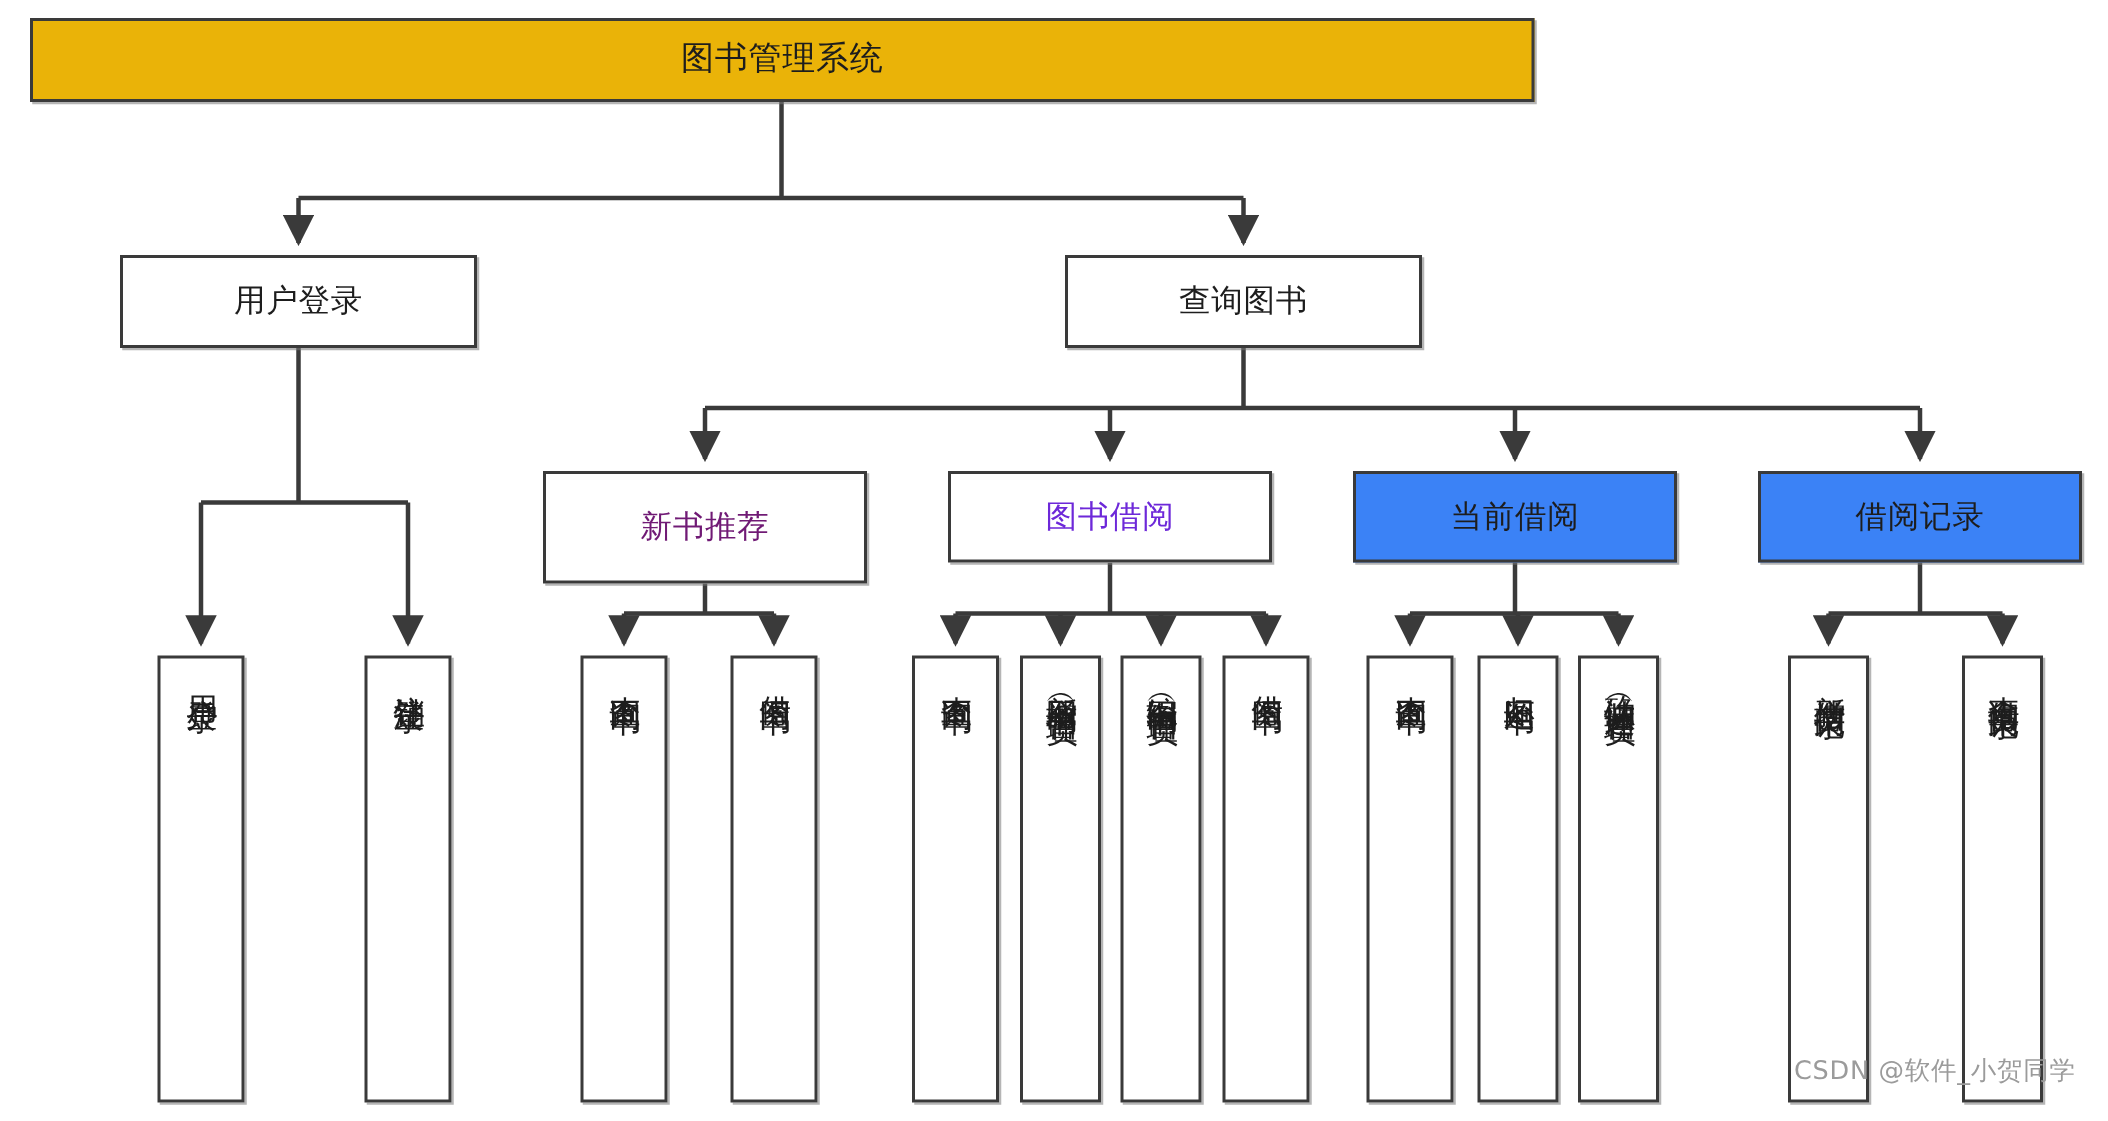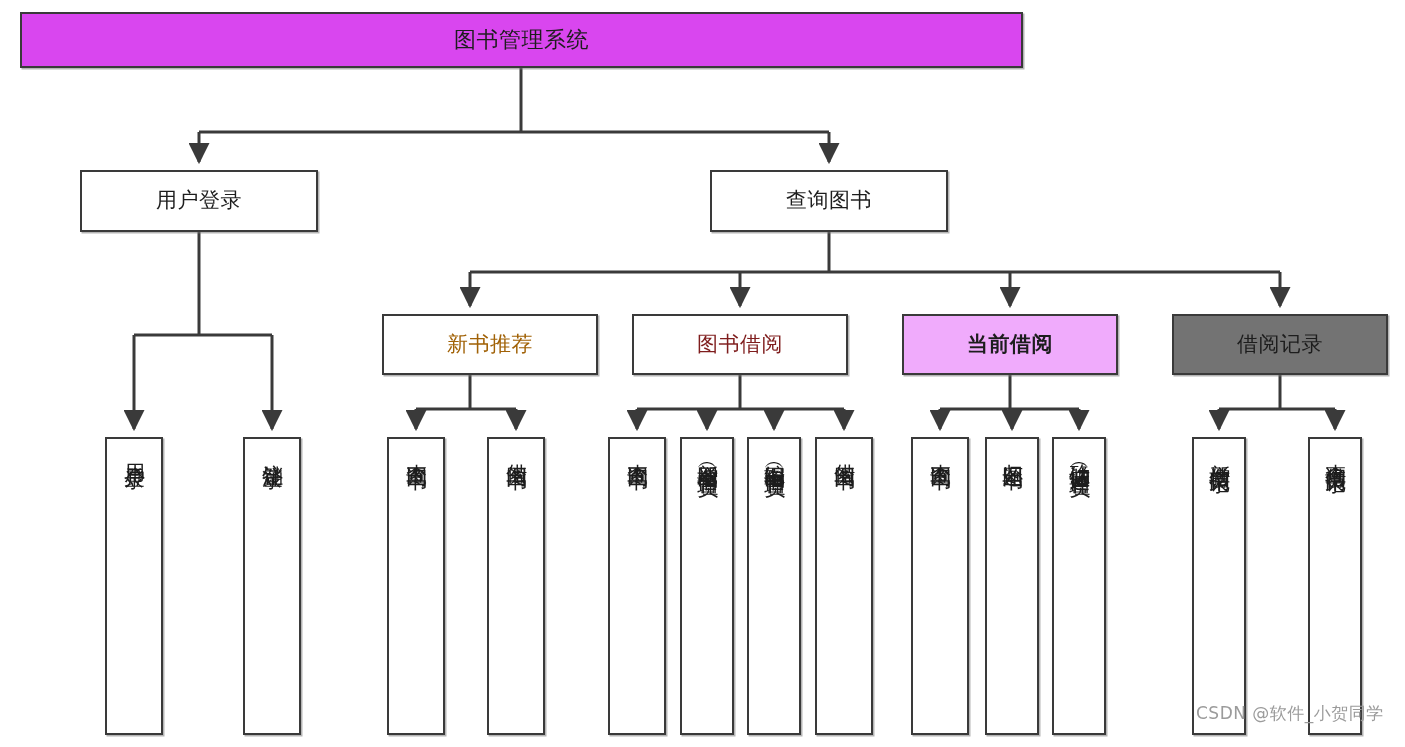--- a/index.html
+++ b/index.html
@@ -139,41 +139,41 @@
     </g>
 
     <g stroke="#3a3a3a" stroke-width="3" fill="none">
       <path d="M 1280 375 L 1280 409" stroke="#3a3a3a"></path>
       <path d="M 1219 409 L 1335 409" stroke="#3a3a3a"></path>
       <path d="M 1219 409 L 1219 429" marker-end="url(#arrow)" stroke="#3a3a3a"></path>
       <path d="M 1335 409 L 1335 429" marker-end="url(#arrow)" stroke="#3a3a3a"></path>
     </g>
   </svg>
 
-  <div class="node horiz root" style="left: 20px; top: 12px; width: 1003px; height: 56px; border-color: rgb(58, 58, 58); background: #d946ef; color: rgb(29, 29, 29);">
+  <div class="node horiz root" style="left: 20px; top: 12px; width: 1003px; height: 56px; border-color: rgb(58, 58, 58); background: #eab308; color: rgb(29, 29, 29);">
     <span class="label">图书管理系统</span>
   </div>
 
   <div class="node horiz" style="left: 80px; top: 170px; width: 238px; height: 62px; border-color: rgb(58, 58, 58); background: rgb(255, 255, 255); color: rgb(29, 29, 29);">
     <span class="label">用户登录</span>
   </div>
   <div class="node horiz" style="left: 710px; top: 170px; width: 238px; height: 62px; border-color: rgb(58, 58, 58); background: rgb(255, 255, 255); color: rgb(29, 29, 29);">
     <span class="label">查询图书</span>
   </div>
 
-  <div class="node horiz" style="left: 362px; top: 314px; width: 216px; height: 61px; border-color: rgb(58, 58, 58); background: rgb(255, 255, 255); color: #a16207; margin-left: 20px;">
+  <div class="node horiz" style="left: 362px; top: 314px; width: 216px; height: 75px; border-color: rgb(58, 58, 58); background: rgb(255, 255, 255); color: #701a75;">
     <span class="label">新书推荐</span>
   </div>
-  <div class="node horiz" style="left: 632px; top: 314px; width: 216px; height: 61px; border-color: rgb(58, 58, 58); background: rgb(255, 255, 255); color: #7f1d1d;">
+  <div class="node horiz" style="left: 632px; top: 314px; width: 216px; height: 61px; border-color: rgb(58, 58, 58); background: rgb(255, 255, 255); color: #6d28d9;">
     <span class="label">图书借阅</span>
   </div>
-  <div class="node horiz" style="left: 902px; top: 314px; width: 216px; height: 61px; border-color: rgb(58, 58, 58); background: #f0abfc; color: rgb(29, 29, 29); font-weight: bold;">
+  <div class="node horiz" style="left: 902px; top: 314px; width: 216px; height: 61px; border-color: rgb(58, 58, 58); background: #3b82f6; color: rgb(29, 29, 29);">
     <span class="label">当前借阅</span>
   </div>
-  <div class="node horiz" style="left: 1172px; top: 314px; width: 216px; height: 61px; border-color: rgb(58, 58, 58); background: #737373; color: rgb(29, 29, 29);">
+  <div class="node horiz" style="left: 1172px; top: 314px; width: 216px; height: 61px; border-color: rgb(58, 58, 58); background: #3b82f6; color: rgb(29, 29, 29);">
     <span class="label">借阅记录</span>
   </div>
 
   <div class="node vert" style="left: 105px; top: 437px; width: 58px; height: 298px; border-color: rgb(58, 58, 58); background: rgb(255, 255, 255); color: rgb(29, 29, 29);">
     <span class="label">用户登录</span>
   </div>
   <div class="node vert" style="left: 243px; top: 437px; width: 58px; height: 298px; border-color: rgb(58, 58, 58); background: rgb(255, 255, 255); color: rgb(29, 29, 29);">
     <span class="label">注销登录</span>
   </div>
 

